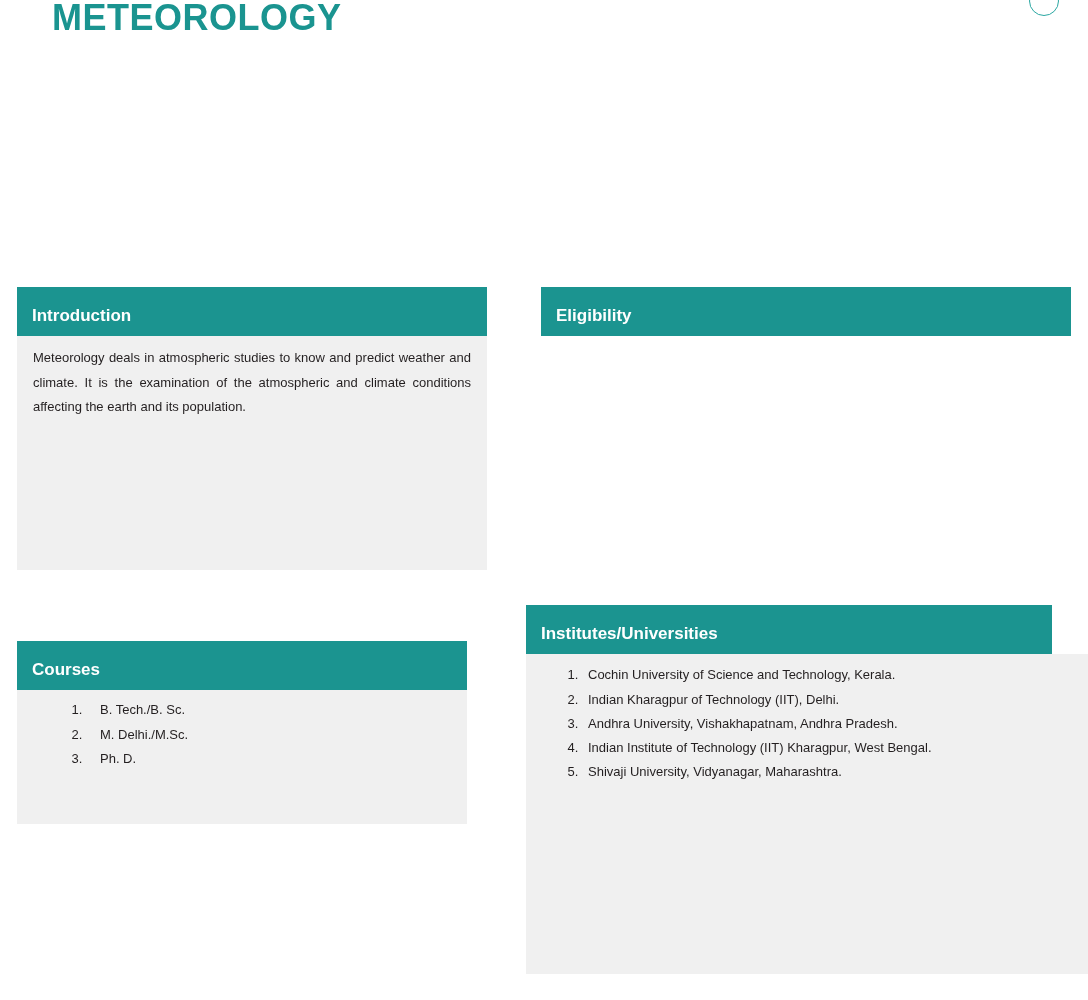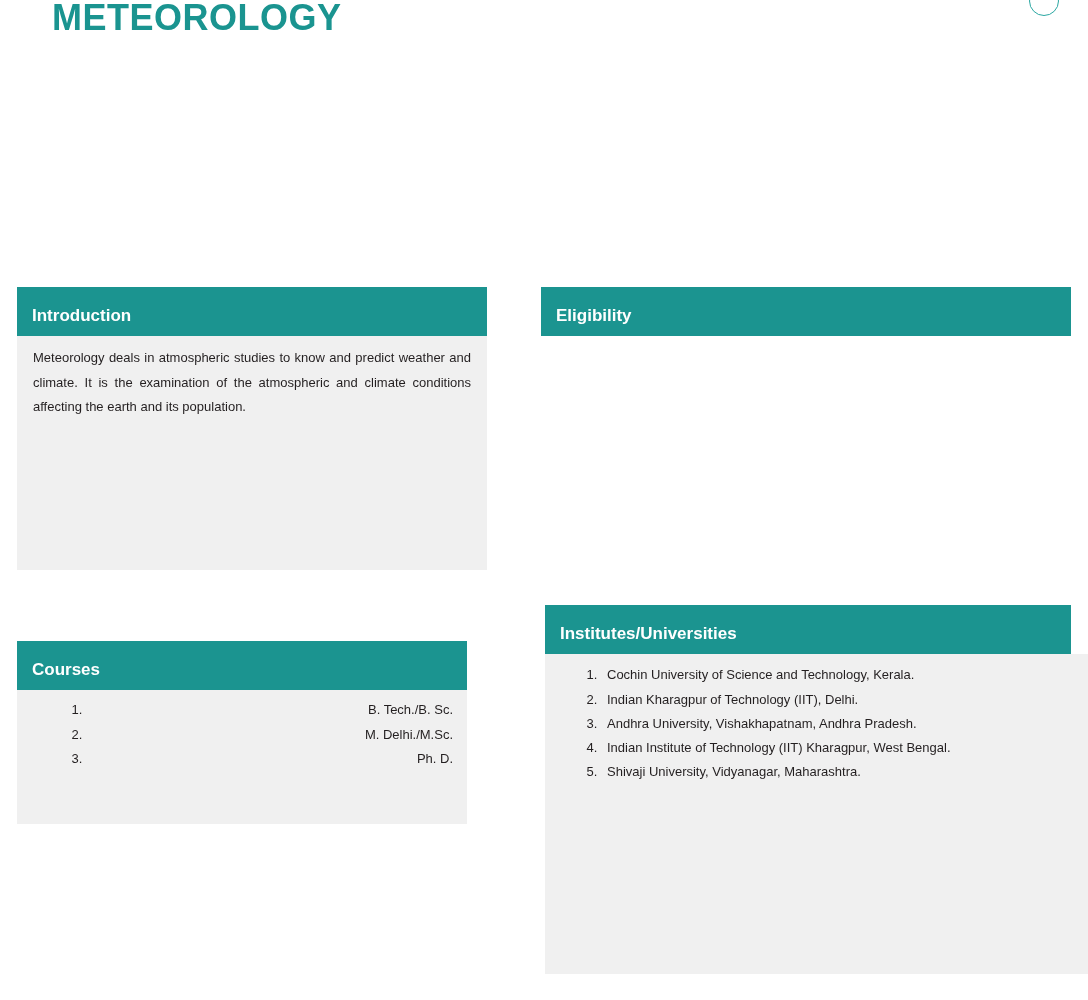--- a/index.html
+++ b/index.html
@@ -109,25 +109,25 @@
     width: 450px;
     height: 134px;
     padding: 8px 14px 0 14px;
   }
   #card-courses ol {
     margin: 0;
     padding: 0 0 0 55px;
     list-style: decimal;
     line-height: 1.88;
   }
-  #card-courses ol li { padding-left: 14px; text-align: right; }
+  #card-courses ol li { padding-left: 14px; }
 
   
   #card-institutes {
-    left: 545px;
+    left: 526px;
     top: 605px;
     width: 526px;
   }
   #card-institutes .card-header { width: 526px; }
   #card-institutes .card-body {
     width: 614px;
     height: 320px;
     padding: 9px 30px 0 18px;
   }
   #card-institutes ol {

